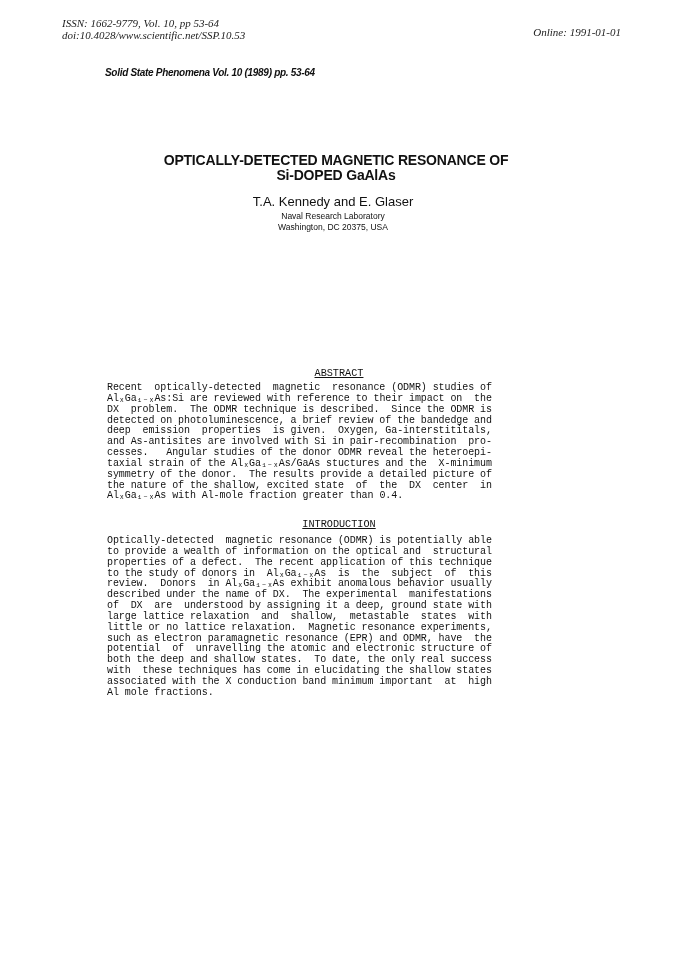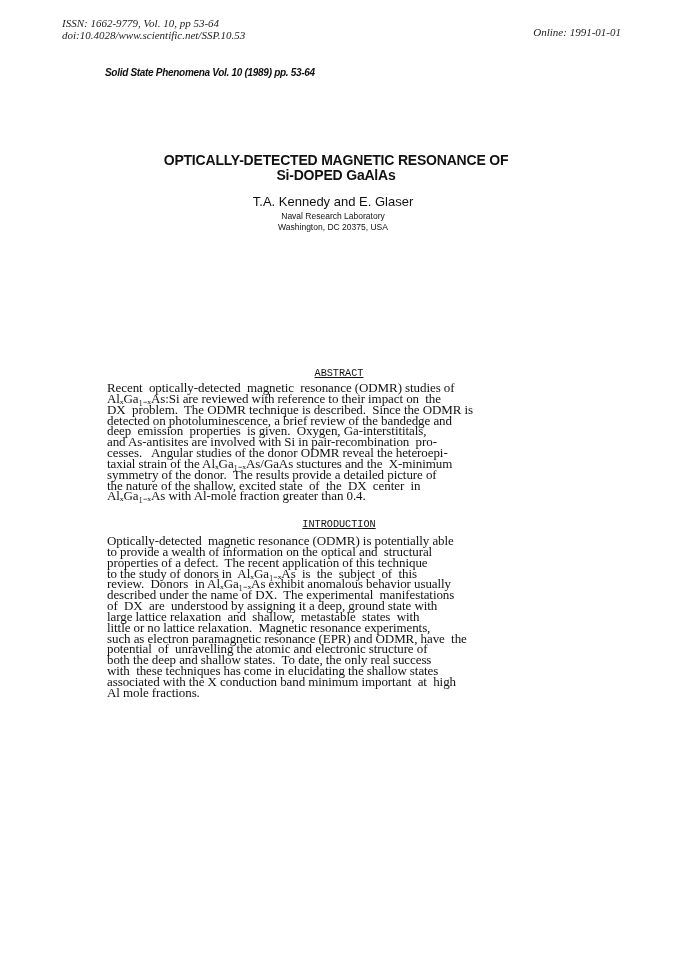--- a/index.html
+++ b/index.html
@@ -5,21 +5,21 @@
   html, body { margin:0; padding:0; background:#fff; }
   body { width:678px; height:959px; position:relative; overflow:hidden; color:#111; }
   .meta { position:absolute; left:62px; top:17px; font-family:"Liberation Serif", serif; font-style:italic; font-size:11px; line-height:12.2px; color:#222; }
   .online { position:absolute; right:57px; top:26px; font-family:"Liberation Serif", serif; font-style:italic; font-size:11px; color:#222; }
   .journal { position:absolute; left:105px; top:67px; font-family:"Liberation Sans", sans-serif; font-style:italic; font-weight:bold; font-size:10px; letter-spacing:-0.3px; }
   .title { position:absolute; left:0; width:678px; top:153px; text-align:center; font-family:"Liberation Sans", sans-serif; font-weight:bold; font-size:14px; line-height:14.5px; letter-spacing:-0.2px; }
   .title .t1 { display:block; margin-left:-6px; }
   .authors { position:absolute; left:0; width:678px; top:194px; text-align:center; font-family:"Liberation Sans", sans-serif; font-size:13px; margin-left:-6px; }
   .affil { position:absolute; left:0; width:678px; top:211px; text-align:center; font-family:"Liberation Sans", sans-serif; font-size:8.5px; line-height:11px; margin-left:-6px; }
   .heading { position:absolute; left:0; width:678px; text-align:center; font-family:"Liberation Mono", monospace; font-size:10.2px; text-decoration:underline; }
-  .para { position:absolute; left:107px; width:430px; font-family:Liberation Serif, serif; font-size:13px; line-height:10.85px; white-space:pre; letter-spacing:-0.08px; }
+  .para { position:absolute; left:107px; width:430px; font-family:Liberation Mono, monospace; font-size:10px; line-height:10.85px; white-space:pre; letter-spacing:-0.08px; }
 </style>
 </head>
 <body>
 
 <div class="meta">
   <div>ISSN: 1662-9779, Vol. 10, pp 53-64</div>
   <div>doi:10.4028/www.scientific.net/SSP.10.53</div>
 </div>
 <div class="online">Online: 1991-01-01</div>
 <div class="journal">Solid State Phenomena Vol. 10 (1989) pp. 53-64</div>

